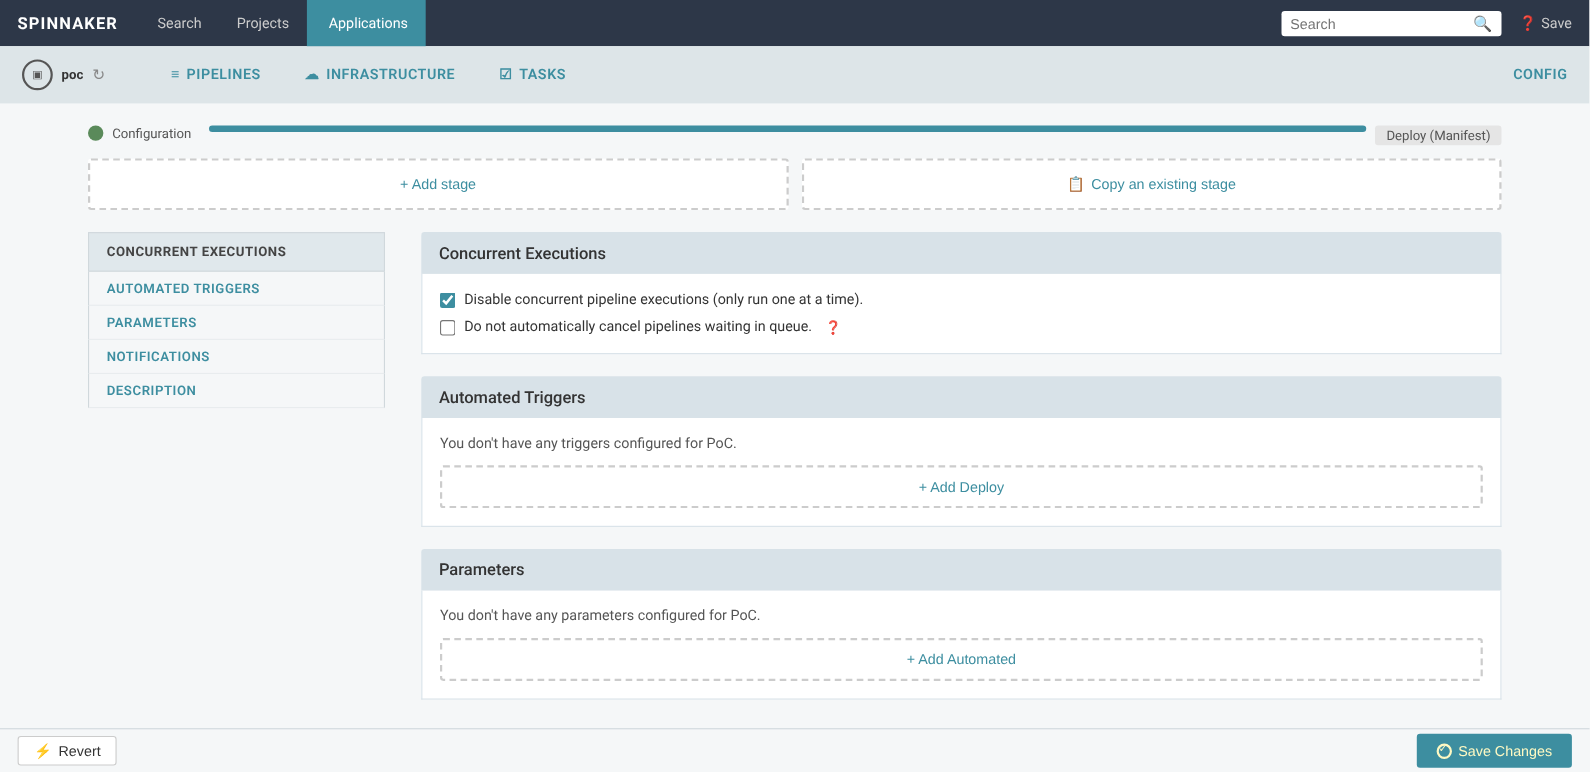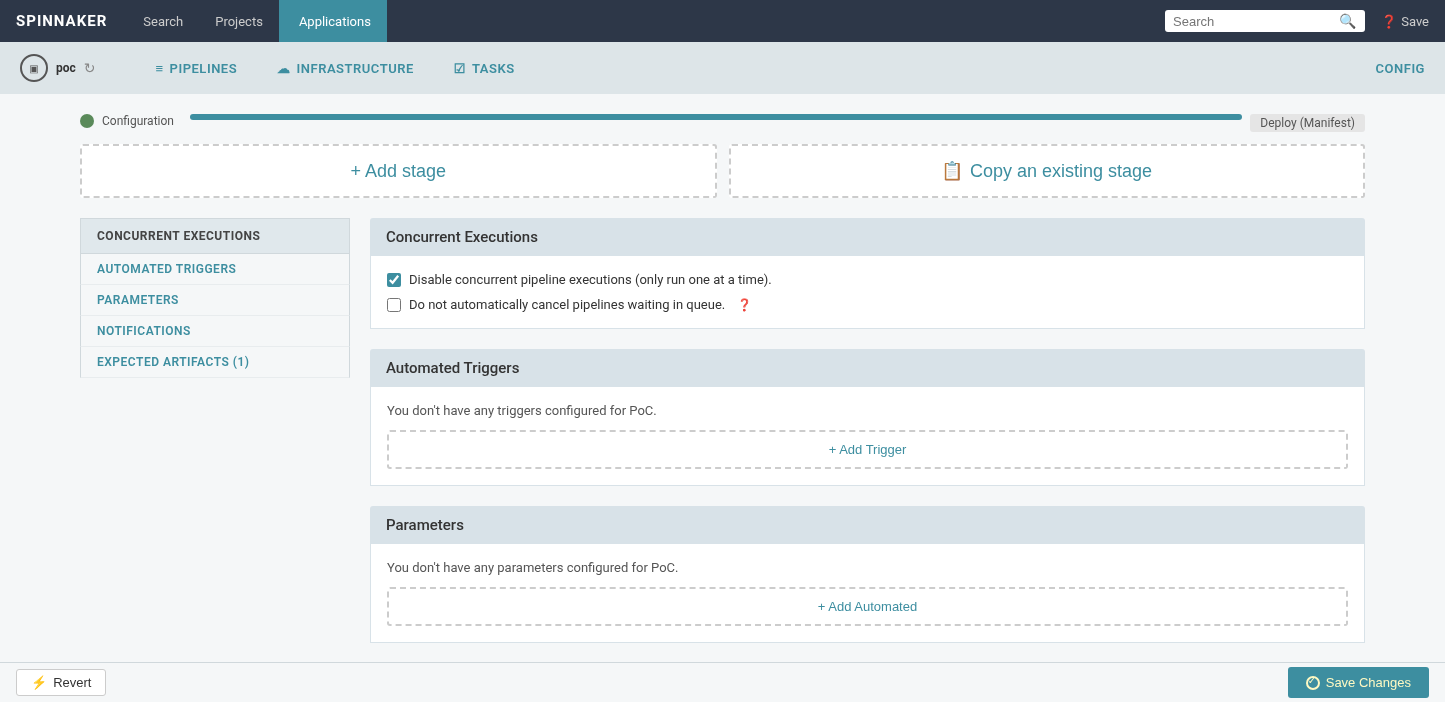--- a/index.html
+++ b/index.html
@@ -161,32 +161,32 @@
       margin-bottom: 20px;
     }
     .stage-btn {
       flex: 1;
       border: 2px dashed #ccc;
       background: #fff;
       padding: 14px;
       text-align: center;
       color: #3d8ea0;
       cursor: pointer;
-      font-size: 18px;
+      font-size: 13px;
       border-radius: 3px;
       display: flex;
       align-items: center;
       justify-content: center;
       gap: 6px;
     }
 
     
     .content-layout {
       display: flex;
-      gap: 0;
+      gap: 13px;
     }
 
     
     .sidebar {
       width: 270px;
       flex-shrink: 0;
     }
     .sidebar-section-header {
       background: #e0e8ec;
       padding: 10px 16px;
@@ -389,21 +389,21 @@
     </button>
   </div>
 
   <div class="content-layout">
 
     <div class="sidebar">
       <div class="sidebar-section-header">CONCURRENT EXECUTIONS</div>
       <div class="sidebar-item">AUTOMATED TRIGGERS</div>
       <div class="sidebar-item">PARAMETERS</div>
       <div class="sidebar-item">NOTIFICATIONS</div>
-      <div class="sidebar-item">EXPECTED ARTIFACTS (1)</div>
+      <div class="sidebar-item">DESCRIPTION</div>
     </div>
 
     <div class="main-panel">
 
       <div class="section">
         <div class="section-header">Concurrent Executions</div>
         <div class="section-body">
           <div class="checkbox-row">
             <input type="checkbox" checked="" style="">
             <label>Disable concurrent pipeline executions (only run one at a time).</label>
@@ -413,21 +413,21 @@
             <label>Do not automatically cancel pipelines waiting in queue.</label>
             <span class="help-icon">❓</span>
           </div>
         </div>
       </div>
 
       <div class="section">
         <div class="section-header">Automated Triggers</div>
         <div class="section-body">
           <p class="empty-state">You don't have any triggers configured for PoC.</p>
-          <button class="add-btn">+ Add Trigger</button>
+          <button class="add-btn">+ Add Deploy</button>
         </div>
       </div>
 
       <div class="section">
         <div class="section-header">Parameters</div>
         <div class="section-body">
           <p class="empty-state">You don't have any parameters configured for PoC.</p>
           <button class="add-btn">+ Add Automated</button>
         </div>
       </div>

